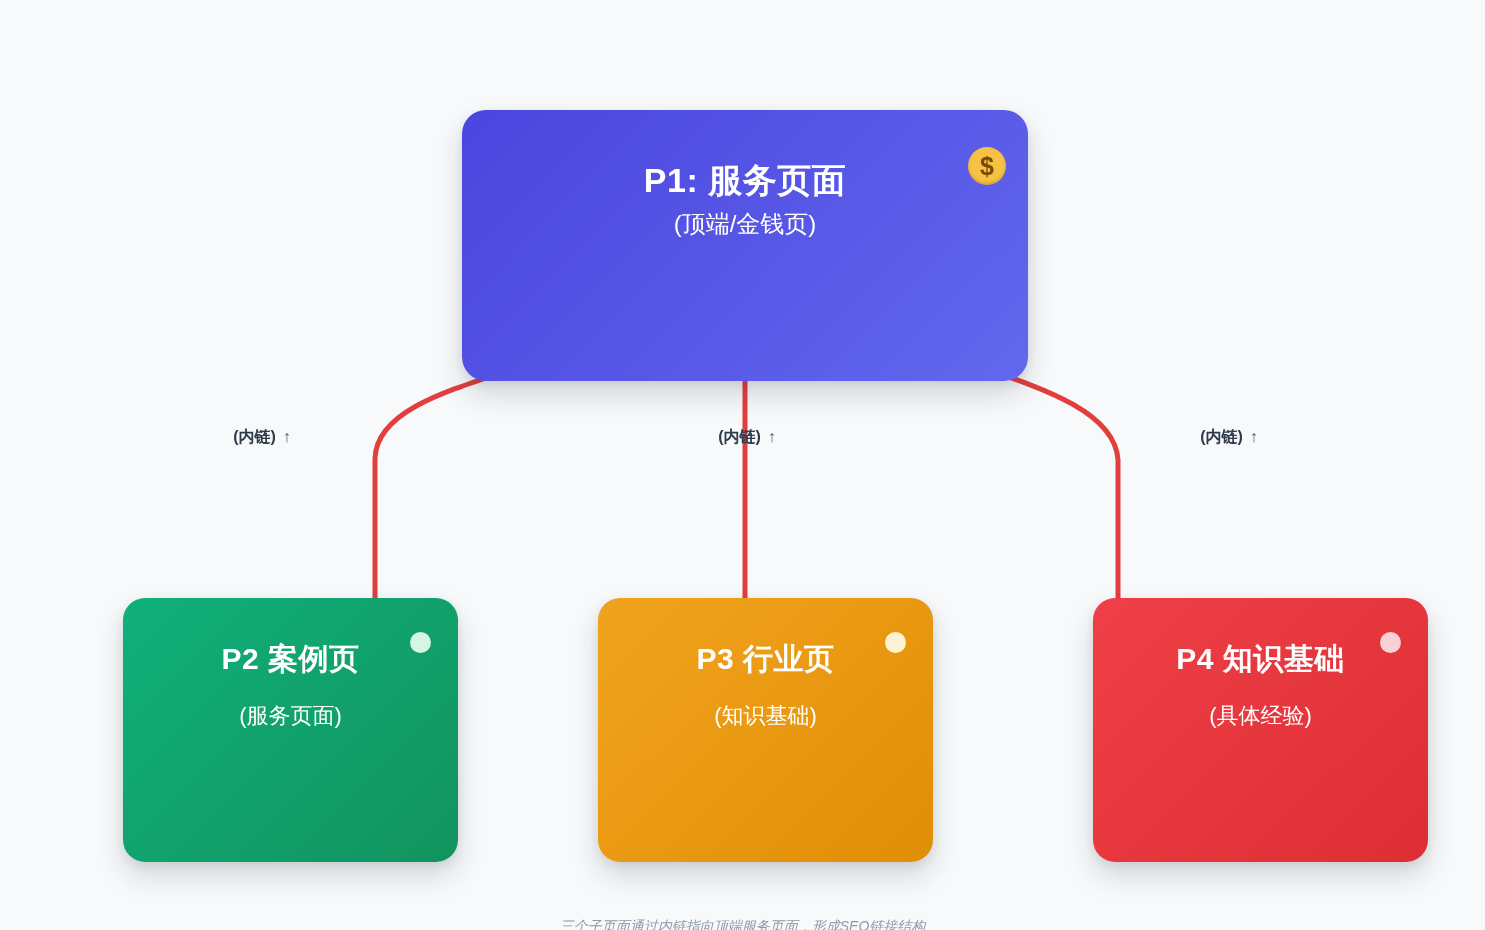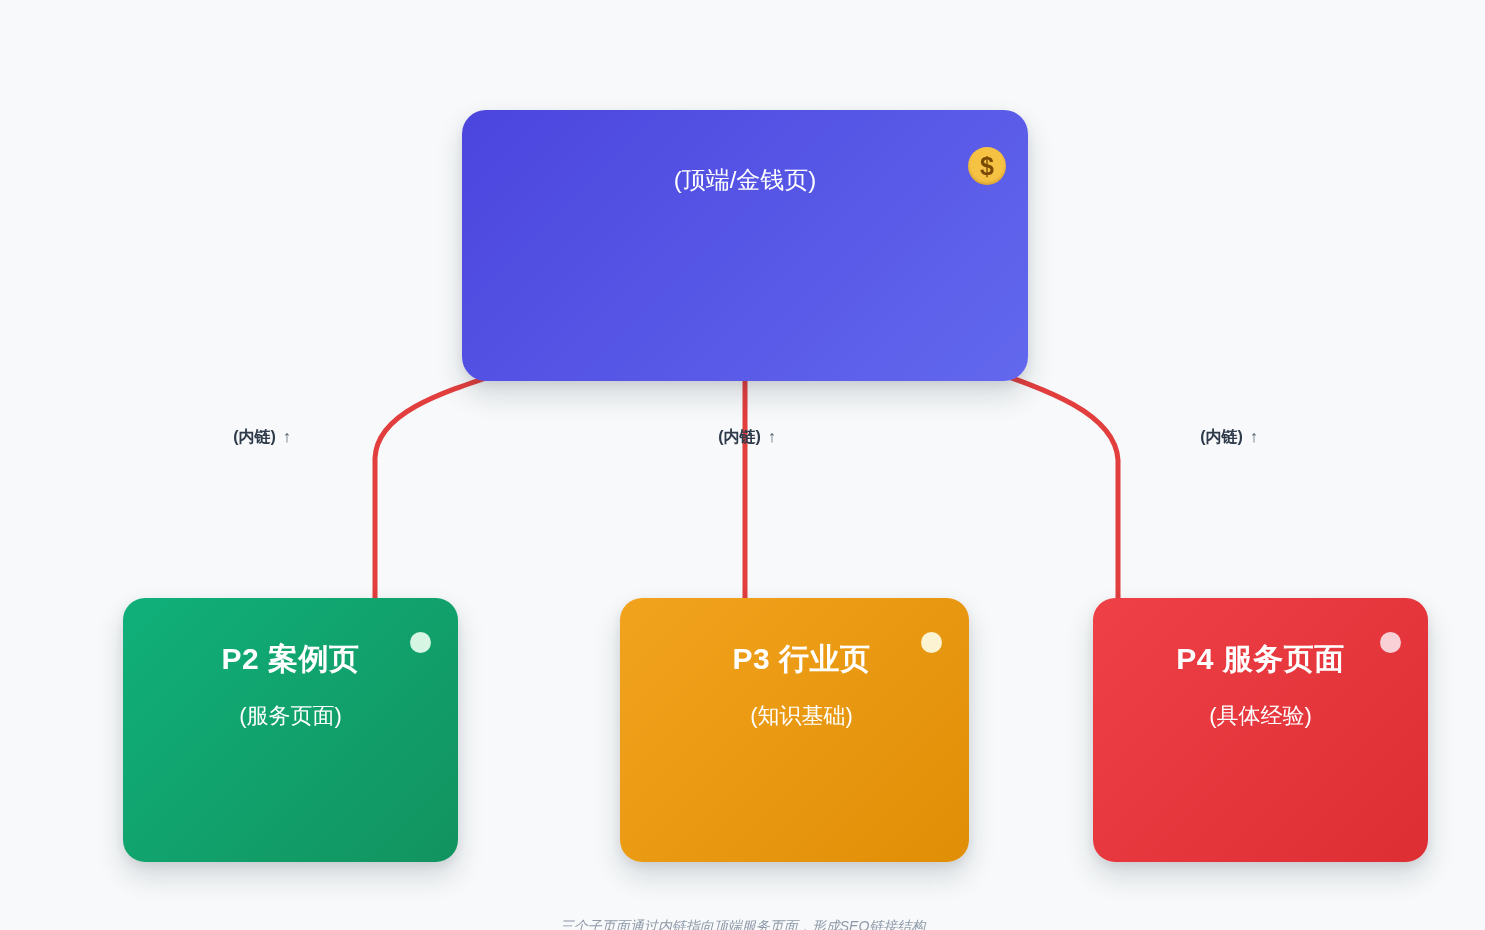--- a/index.html
+++ b/index.html
@@ -16,21 +16,21 @@
   .node{
     position:absolute;z-index:2;
     border-radius:22px;
     display:flex;flex-direction:column;align-items:center;
     color:#ffffff;text-align:center;
     box-shadow:0 14px 28px rgba(30,41,59,.16),0 4px 10px rgba(30,41,59,.08);
   }
   .node-p1{left:462px;top:110px;width:566px;height:223px;padding-top:48px;border-radius:24px;}
   .node-sm{top:598px;width:335px;height:222px;padding-top:42px;margin-left:28px;}
   .node-p2{left:95px;}
-  .node-p3{left:592px;padding-left:14px;}
+  .node-p3{left:570px;}
   .node-p4{left:1065px;}
 
   .title-lg{font-size:34px;font-weight:700;line-height:44px;letter-spacing:.5px;}
   .subtitle-lg{font-size:24px;font-weight:400;line-height:32px;margin-top:6px;}
   .title-sm{font-size:30px;font-weight:700;line-height:38px;letter-spacing:.5px;}
   .subtitle-sm{font-size:22px;font-weight:400;line-height:28px;margin-top:24px;}
 
   .coin{
     position:absolute;top:37px;right:22px;
     width:38px;height:38px;border-radius:50%;
@@ -65,38 +65,39 @@
 <div class="canvas" style="background: rgb(247, 249, 250);">
 
   <svg class="edges" width="1485" height="930" viewBox="0 0 1485 930" aria-hidden="true">
     <path class="edge" d="M 597 333 C 530 378 378 388 375 458 L 375 600" stroke="#e23e3e"></path>
     <path class="edge" d="M 745 333 L 745 600" stroke="#e23e3e"></path>
     <path class="edge" d="M 900 334 C 962 372 1114 390 1118 460 L 1118 600" stroke="#e23e3e"></path>
   </svg>
 
   <div class="node node-p1" style="background: linear-gradient(135deg, rgb(75, 69, 222) 0%, rgb(98, 104, 238) 100%);">
     <span class="coin" style="background: rgb(246, 194, 68); color: rgb(122, 74, 5);">$</span>
+    <div class="title-lg">P1: 服务页面</div>
     <div class="subtitle-lg">(顶端/金钱页)</div>
   </div>
 
   <div class="node node-sm node-p2" style="background: linear-gradient(135deg, rgb(16, 176, 122) 0%, rgb(18, 147, 95) 100%);">
     <span class="dot" style="background: rgb(214, 245, 227);"></span>
     <div class="title-sm">P2 案例页</div>
     <div class="subtitle-sm">(服务页面)</div>
   </div>
 
   <div class="node node-sm node-p3" style="background: linear-gradient(135deg, rgb(242, 163, 29) 0%, rgb(224, 142, 6) 100%);">
     <span class="dot" style="background: rgb(252, 243, 210);"></span>
     <div class="title-sm">P3 行业页</div>
     <div class="subtitle-sm">(知识基础)</div>
   </div>
 
   <div class="node node-sm node-p4" style="background: linear-gradient(135deg, rgb(238, 64, 70) 0%, rgb(220, 46, 51) 100%);">
     <span class="dot" style="background: rgb(248, 208, 213);"></span>
-    <div class="title-sm">P4 服务页面</div>
+    <div class="title-sm">P4 知识基础</div>
     <div class="subtitle-sm">(具体经验)</div>
   </div>
 
   <div class="edge-label" style="left:262px">
     <span class="label-text">(内链)</span><span class="label-arrow">↑</span>
   </div>
 
   <div class="edge-label" style="left:747px">
     <span class="label-text">(内链)</span><span class="label-arrow">↑</span>
   </div>

